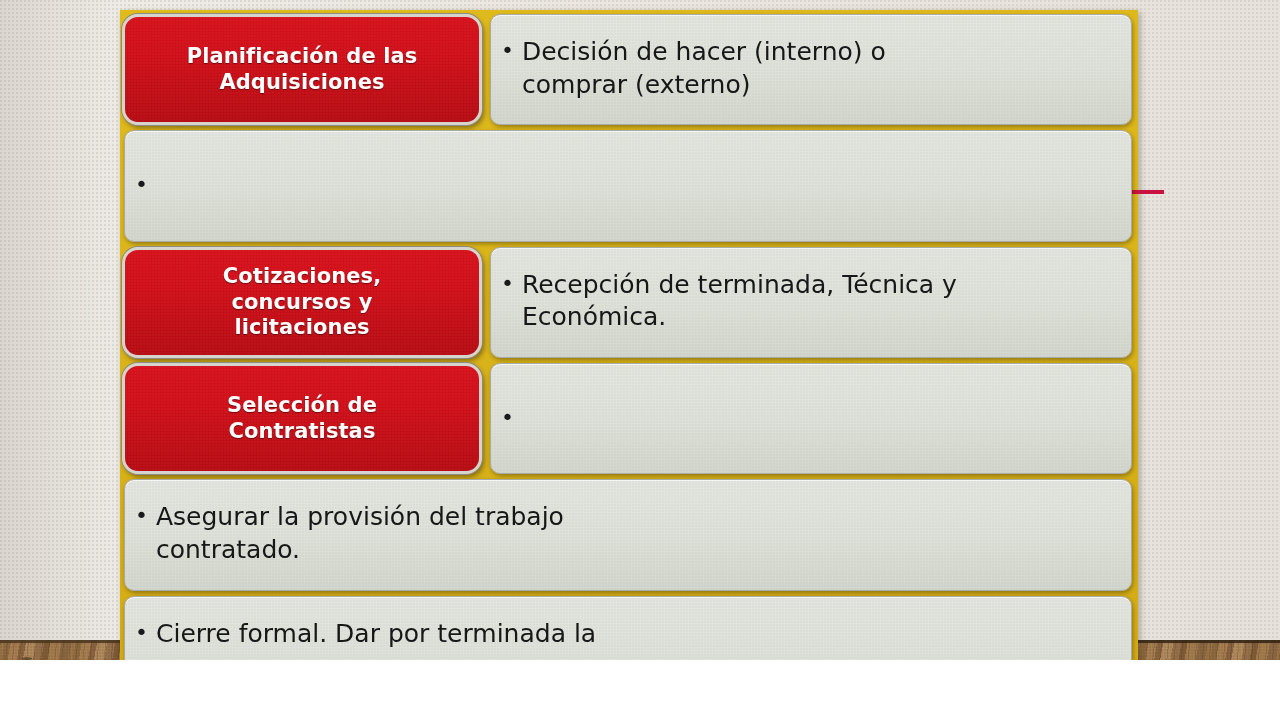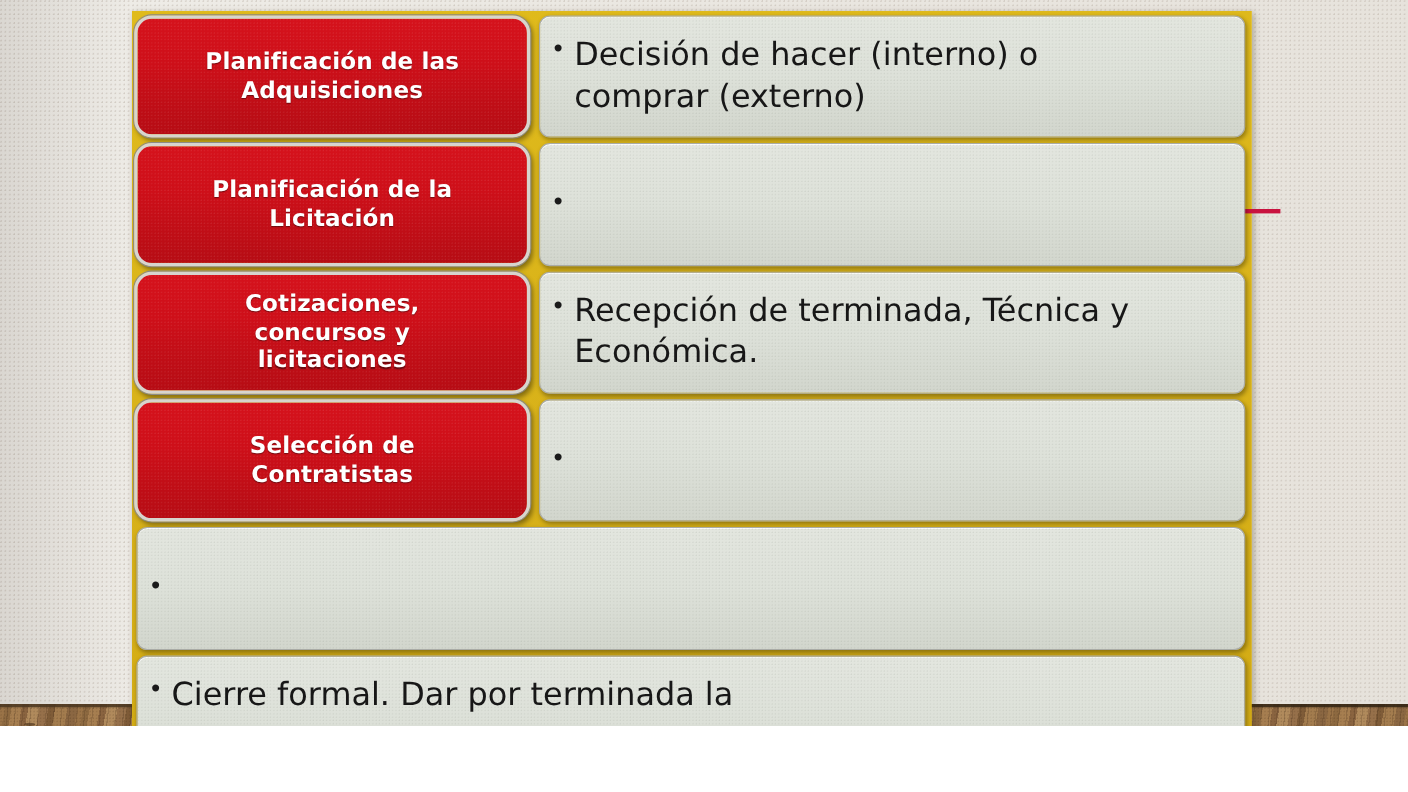--- a/index.html
+++ b/index.html
@@ -186,21 +186,21 @@
   .bullet-dot {
     flex: 0 0 auto;
     color: #1A1A1A;
     font-size: 22px;
     line-height: 1.32;
     margin-right: 8px;
     user-select: none;
   }
   .bullet-text {
     color: #171717;
-    font-size: 29px;
+    font-size: 25px;
     line-height: 1.30;
     white-space: pre-line;
     font-family: "DejaVu Sans", sans-serif;
   }
 
   
   .red-dash {
     position: absolute;
     left: 1128px;
     top: 190px;
@@ -240,24 +240,20 @@
       <div class="panel">
         <div class="bullet-row">
           <span class="bullet-dot">•</span>
           <span class="bullet-text">Decisión de hacer (interno) o
 comprar (externo)</span>
         </div>
       </div>
     </div>
 
     <div class="row">
-      <div class="chip">
-        <div class="chip-text">Planificación de la
-Licitación</div>
-      </div>
       <div class="panel">
         <div class="bullet-row">
           <span class="bullet-dot">•</span>
         </div>
       </div>
     </div>
 
     <div class="row">
       <div class="chip">
         <div class="chip-text">Cotizaciones,
@@ -282,20 +278,22 @@
         <div class="bullet-row">
           <span class="bullet-dot">•</span>
         </div>
       </div>
     </div>
 
     <div class="row">
       <div class="panel">
         <div class="bullet-row">
           <span class="bullet-dot">•</span>
+          <span class="bullet-text">Asegurar la provisión del trabajo
+contratado.</span>
         </div>
       </div>
     </div>
 
     <div class="row">
       <div class="panel">
         <div class="bullet-row">
           <span class="bullet-dot">•</span>
           <span class="bullet-text">Cierre formal. Dar por terminada  la
 compra.</span>

